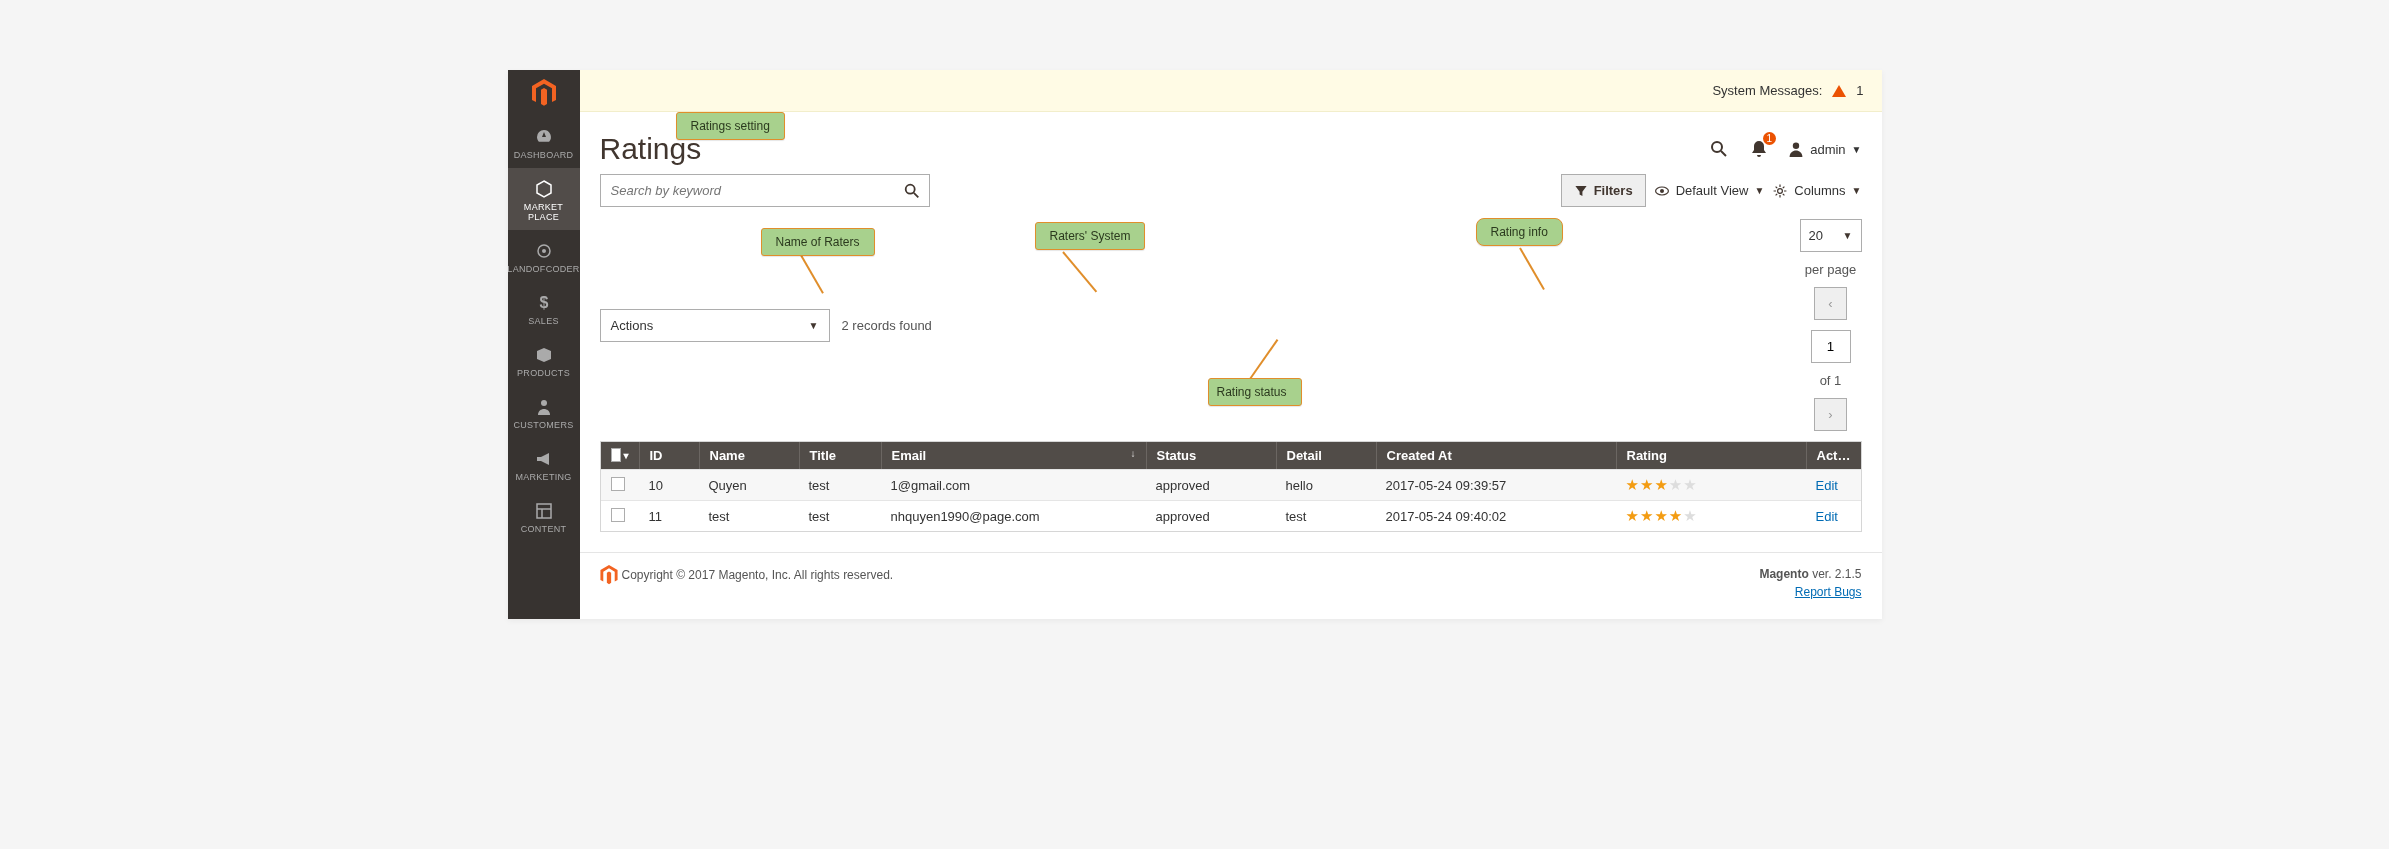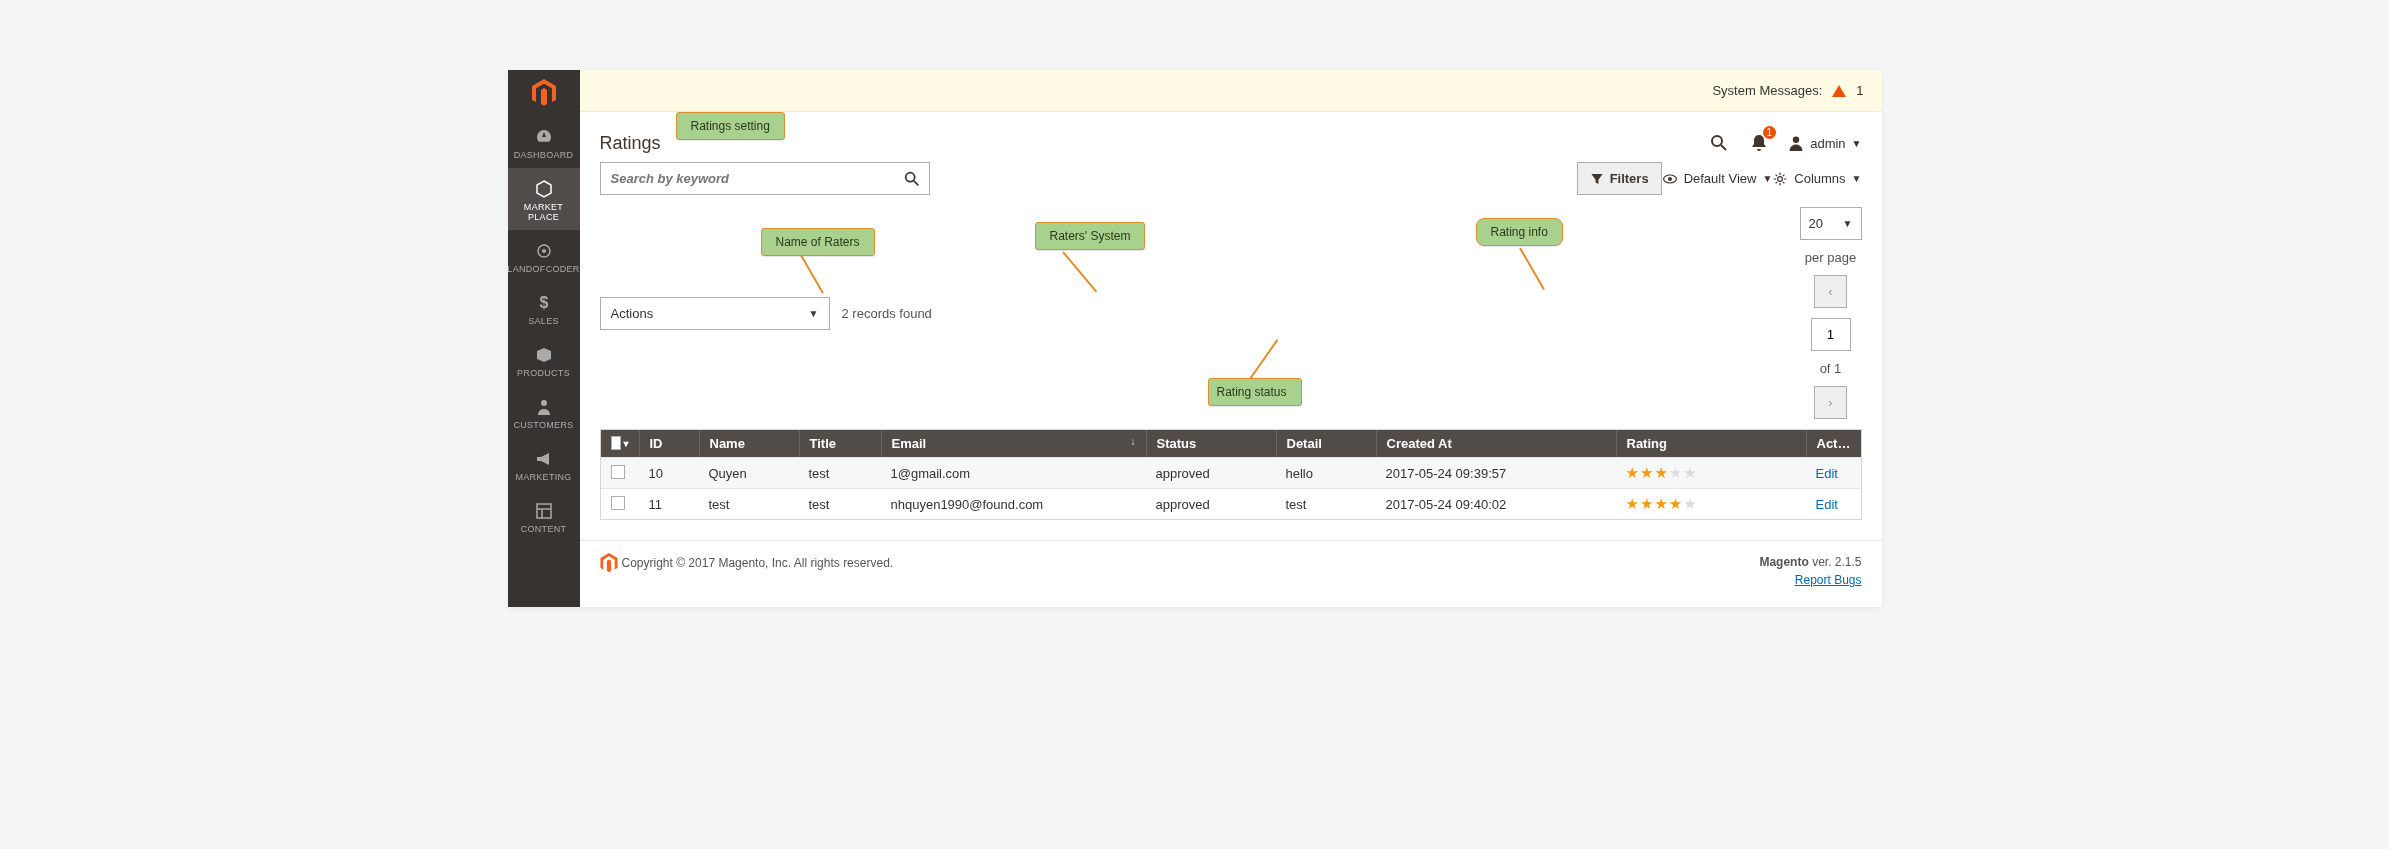--- a/index.html
+++ b/index.html
@@ -71,45 +71,45 @@
   .sysmsg-warn {
     width:0;height:0;border-left:7px solid transparent;border-right:7px solid transparent;border-bottom:12px solid #eb5202; position:relative;
   }
   .sysmsg-count { color:#333; }
   .header-row {
     display: flex;
     align-items: center;
     justify-content: space-between;
     padding: 20px 20px 8px 20px;
   }
-  .page-title { font-size: 18px; font-weight: 400; color:#41362f; }
+  .page-title { font-size: 30px; font-weight: 400; color:#41362f; }
   .header-tools { display:flex; align-items:center; gap: 18px; }
   .hdr-icon { width:22px; height:22px; display:flex; align-items:center; justify-content:center; cursor:pointer; color:#41362f; }
   .notif-wrap { position:relative; }
   .notif-badge { position:absolute; top:-6px; right:-6px; background:#eb5202; color:#fff; font-size:10px; border-radius:8px; padding:0 4px; line-height:13px; }
   .admin-drop { display:flex; align-items:center; gap:6px; cursor:pointer; font-size:13px; }
   .admin-drop .caret { font-size:10px; }
   
   .toolbar {
     padding: 0 20px 12px 20px;
     display:flex;
     justify-content: space-between;
     align-items:center;
     gap: 12px;
   }
   .search-wrap {
     display:flex; align-items:center;
     border:1px solid #adadad; background:#fff;
     width: 330px; height:33px;
   }
   .search-wrap input {
-    border:none; outline:none; flex:1; padding: 0 10px; font-size:13px; font-style:italic; color:#888; background:transparent;font-weight:bold;
+    border:none; outline:none; flex:1; padding: 0 10px; font-size:13px; font-style:italic; color:#888; background:transparent;
   }
   .search-wrap .sbtn { width:34px; display:flex; align-items:center; justify-content:center; cursor:pointer; }
-  .right-toolbar { display:flex; align-items:center; gap:0; }
+  .right-toolbar { display:flex; align-items:center; gap:8px; }
   .tb-btn {
     display:flex; align-items:center; gap:6px;
     border:1px solid #adadad; background:#fff; height:33px; padding:0 12px;
     cursor:pointer; font-size:13px; color:#41362f;
   }
   .tb-btn.filters { background:#efefef; font-weight:600; }
   .tb-plain { display:flex; align-items:center; gap:6px; cursor:pointer; font-size:13px; }
   .caret-sm { font-size:10px; color:#41362f; }
   
   .toolbar2 {
@@ -399,21 +399,21 @@
               <div class="cell c-detail">hello</div>
               <div class="cell c-created">2017-05-24 09:39:57</div>
               <div class="cell c-rating stars"><span class="on">★</span><span class="on">★</span><span class="on">★</span><span>★</span><span>★</span></div>
               <div class="cell c-action"><span class="link">Edit</span></div>
             </div>
             <div class="grid-row">
               <div class="cell c-chk"><span class="chkbox"></span></div>
               <div class="cell c-id">11</div>
               <div class="cell c-name">test</div>
               <div class="cell c-title">test</div>
-              <div class="cell c-email">nhquyen1990@found.com</div>
+              <div class="cell c-email">nhquyen1990@page.com</div>
               <div class="cell c-status">approved</div>
               <div class="cell c-detail">test</div>
               <div class="cell c-created">2017-05-24 09:40:02</div>
               <div class="cell c-rating stars"><span class="on">★</span><span class="on">★</span><span class="on">★</span><span class="on">★</span><span>★</span></div>
               <div class="cell c-action"><span class="link">Edit</span></div>
             </div>
           </div>
       </div>
 
       <div class="footer">

